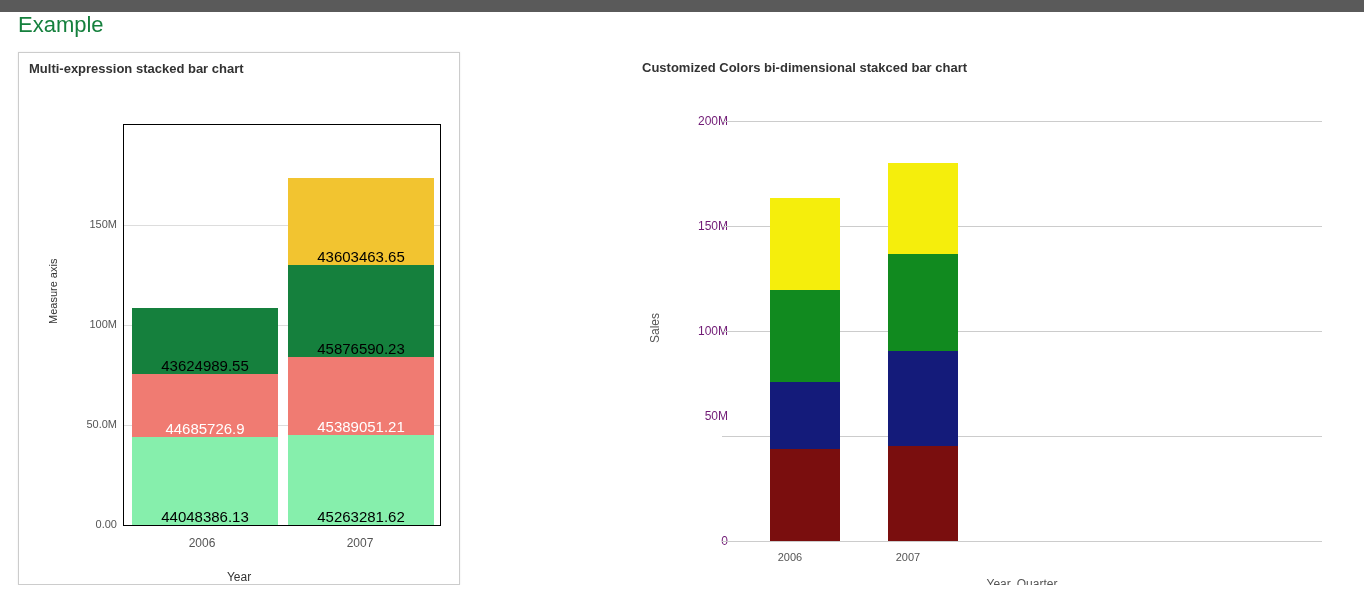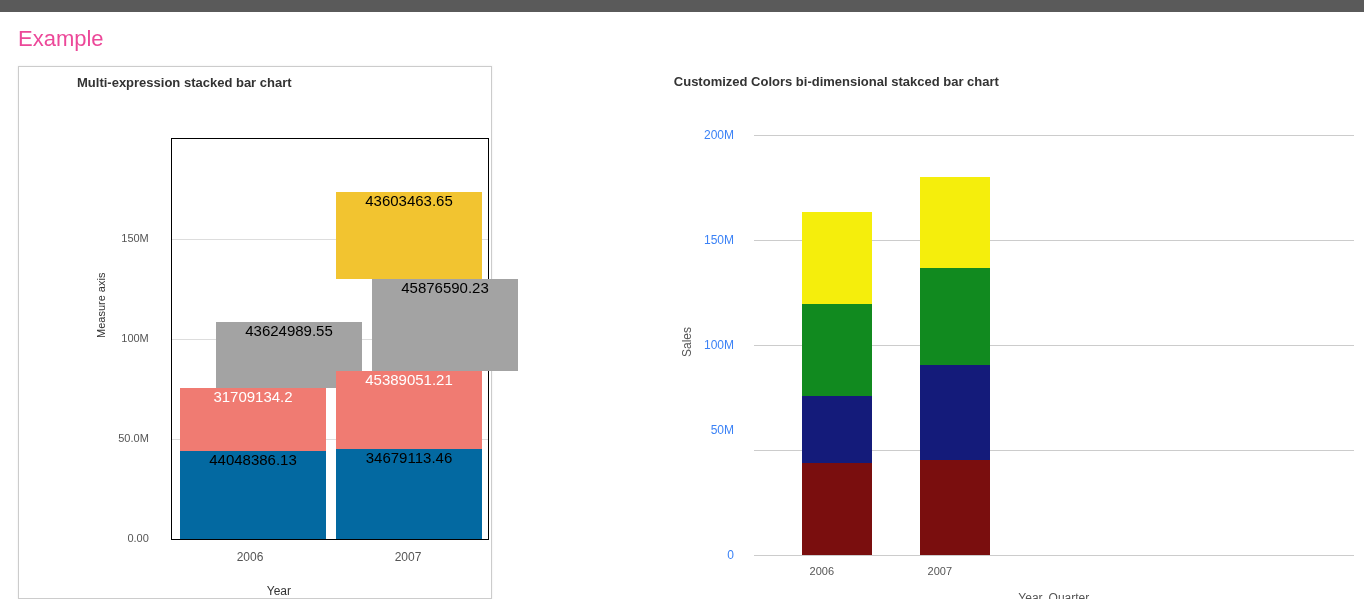--- a/index.html
+++ b/index.html
@@ -1,45 +1,45 @@
 <!DOCTYPE html>
 <html><head>
 <meta charset="utf-8">
 <style>
   html,body{margin:0;padding:0;background:#fff;font-family:Arial,Helvetica,sans-serif;color:#333;}
   .topbar{height:12px;background:#5a5a5a;width:100%;}
-  .page-title{font-size:22px;color:#ec4899;margin:14px 0 14px 18px;font-weight:400;}
+  .page-title{font-size:22px;color:#15803d;margin:0 0 14px 18px;font-weight:400;}
   .row{display:flex;gap:180px;padding:0 18px;}
   .panel{background:#fff;border:1px solid #ccc;box-shadow:0 0 2px rgba(0,0,0,.08);}
   .panel-title{font-size:13px;font-weight:bold;color:#333;padding:8px 10px;}
   
-  .c1{width:440px;padding-left:48px;}
+  .c1{width:440px;}
   .c1-body{position:relative;height:500px;}
   .c1-plot{position:absolute;left:104px;top:40px;width:316px;height:400px;border:1px solid #000;}
   .c1-grid{position:absolute;left:0;right:0;border-top:1px solid #ddd;}
   .c1-bar{position:absolute;bottom:0;width:146px;}
-  .c1-seg{width:100%;display:flex;align-items:flex-start;justify-content:center;font-size:15px;}
+  .c1-seg{width:100%;display:flex;align-items:flex-end;justify-content:center;font-size:15px;}
   .c1-ytick{position:absolute;right:342px;font-size:11px;color:#555;transform:translateY(-50%);}
   .c1-ylabel{position:absolute;left:28px;top:240px;transform:rotate(-90deg);transform-origin:left top;font-size:11px;color:#333;}
   .c1-xcat{position:absolute;top:452px;font-size:12px;color:#555;text-align:center;}
   .c1-xlabel{position:absolute;left:0;right:0;text-align:center;top:486px;font-size:12px;color:#333;}
   
-  .p1a{background:#0369a1;color:#000;}
+  .p1a{background:#86efac;color:#000;}
   .p1b{background:#f07b72;color:#fff;}
-  .p1c{background:#a3a3a3;color:#000;margin-left:36px;}
+  .p1c{background:#15803d;color:#000;}
   .p1d{background:#f2c430;color:#000;}
   
   .c2{width:700px;border:none;box-shadow:none;}
   .c2 .panel-title{padding-left:2px;}
   .c2-body{position:relative;height:500px;}
   .c2-plot{position:absolute;left:82px;top:38px;width:600px;height:420px;}
   .c2-grid{position:absolute;left:0;right:0;border-top:1px solid #ccc;}
   .c2-bar{position:absolute;bottom:0;width:70px;}
   .c2-seg{width:100%;}
-  .c2-ytick{position:absolute;right:612px;font-size:12px;color:#3b82f6;transform:translateY(-50%);}
+  .c2-ytick{position:absolute;right:612px;font-size:12px;color:#701a75;transform:translateY(-50%);}
   .c2-ylabel{position:absolute;left:8px;top:260px;transform:rotate(-90deg);transform-origin:left top;font-size:12px;color:#555;}
   .c2-xcat{position:absolute;top:468px;font-size:11px;color:#555;text-align:center;}
   .c2-xlabel{position:absolute;left:82px;width:600px;text-align:center;top:494px;font-size:12px;color:#555;}
   
   .p2a{background:#7a0e0e;}
   .p2b{background:#141b7a;}
   .p2c{background:#118a1f;}
   .p2d{background:#f5ee0c;}
 </style>
 </head>
@@ -66,40 +66,40 @@
         <div class="c1-grid" style="top:100px"></div>
         <div class="c1-grid" style="top:200px"></div>
         <div class="c1-grid" style="top:300px"></div>
 
         <div class="c1-bar" style="left:8px">
 
           <div class="c1-seg p1c" style="height:66px">
               <span>43624989.55</span>
             </div>
           <div class="c1-seg p1b" style="height:63.4px">
-              <span>31709134.2</span>
+              <span>44685726.9</span>
             </div>
           <div class="c1-seg p1a" style="height:88.1px">
               <span>44048386.13</span>
             </div>
         </div>
 
         <div class="c1-bar" style="left:164px">
 
           <div class="c1-seg p1d" style="height:87.2px">
               <span>43603463.65</span>
             </div>
           <div class="c1-seg p1c" style="height:91.8px">
               <span>45876590.23</span>
             </div>
           <div class="c1-seg p1b" style="height:78px">
               <span>45389051.21</span>
             </div>
           <div class="c1-seg p1a" style="height:90.5px">
-              <span>34679113.46</span>
+              <span>45263281.62</span>
             </div>
         </div>
       </div>
 
       <div class="c1-xcat" style="left:104px;width:158px">2006</div>
       <div class="c1-xcat" style="left:262px;width:158px">2007</div>
       <div class="c1-xlabel">Year</div>
     </div>
   </div>
 

